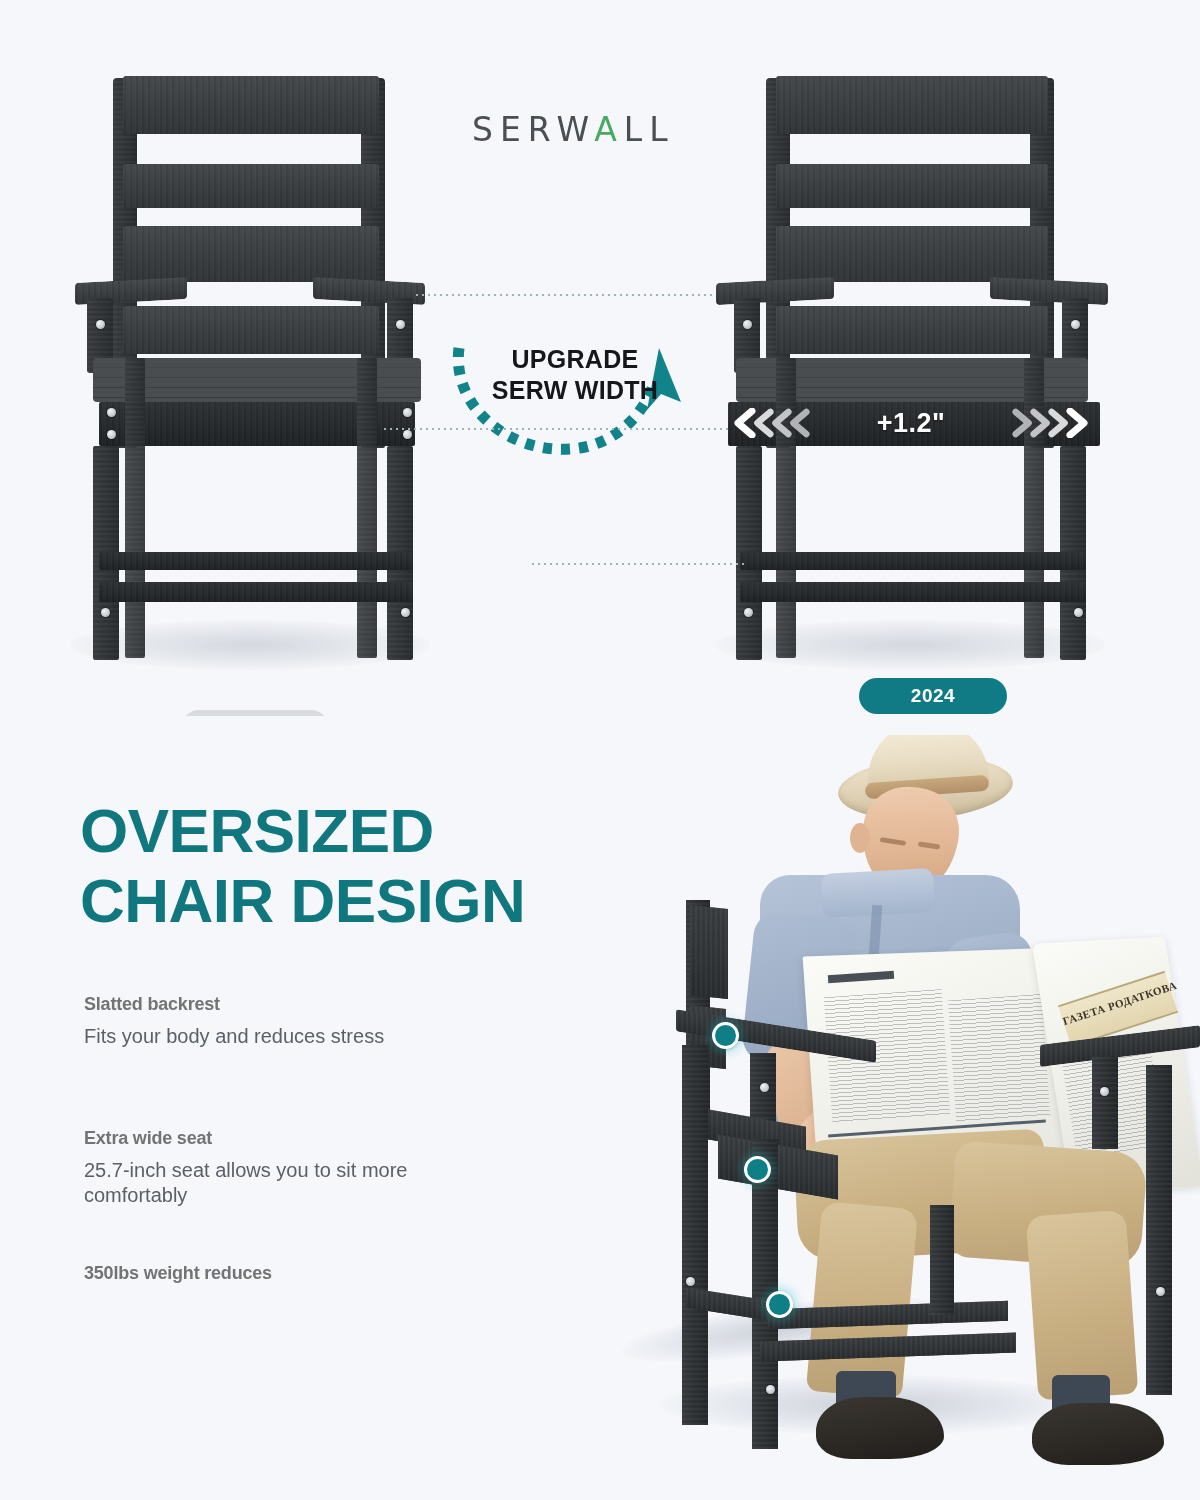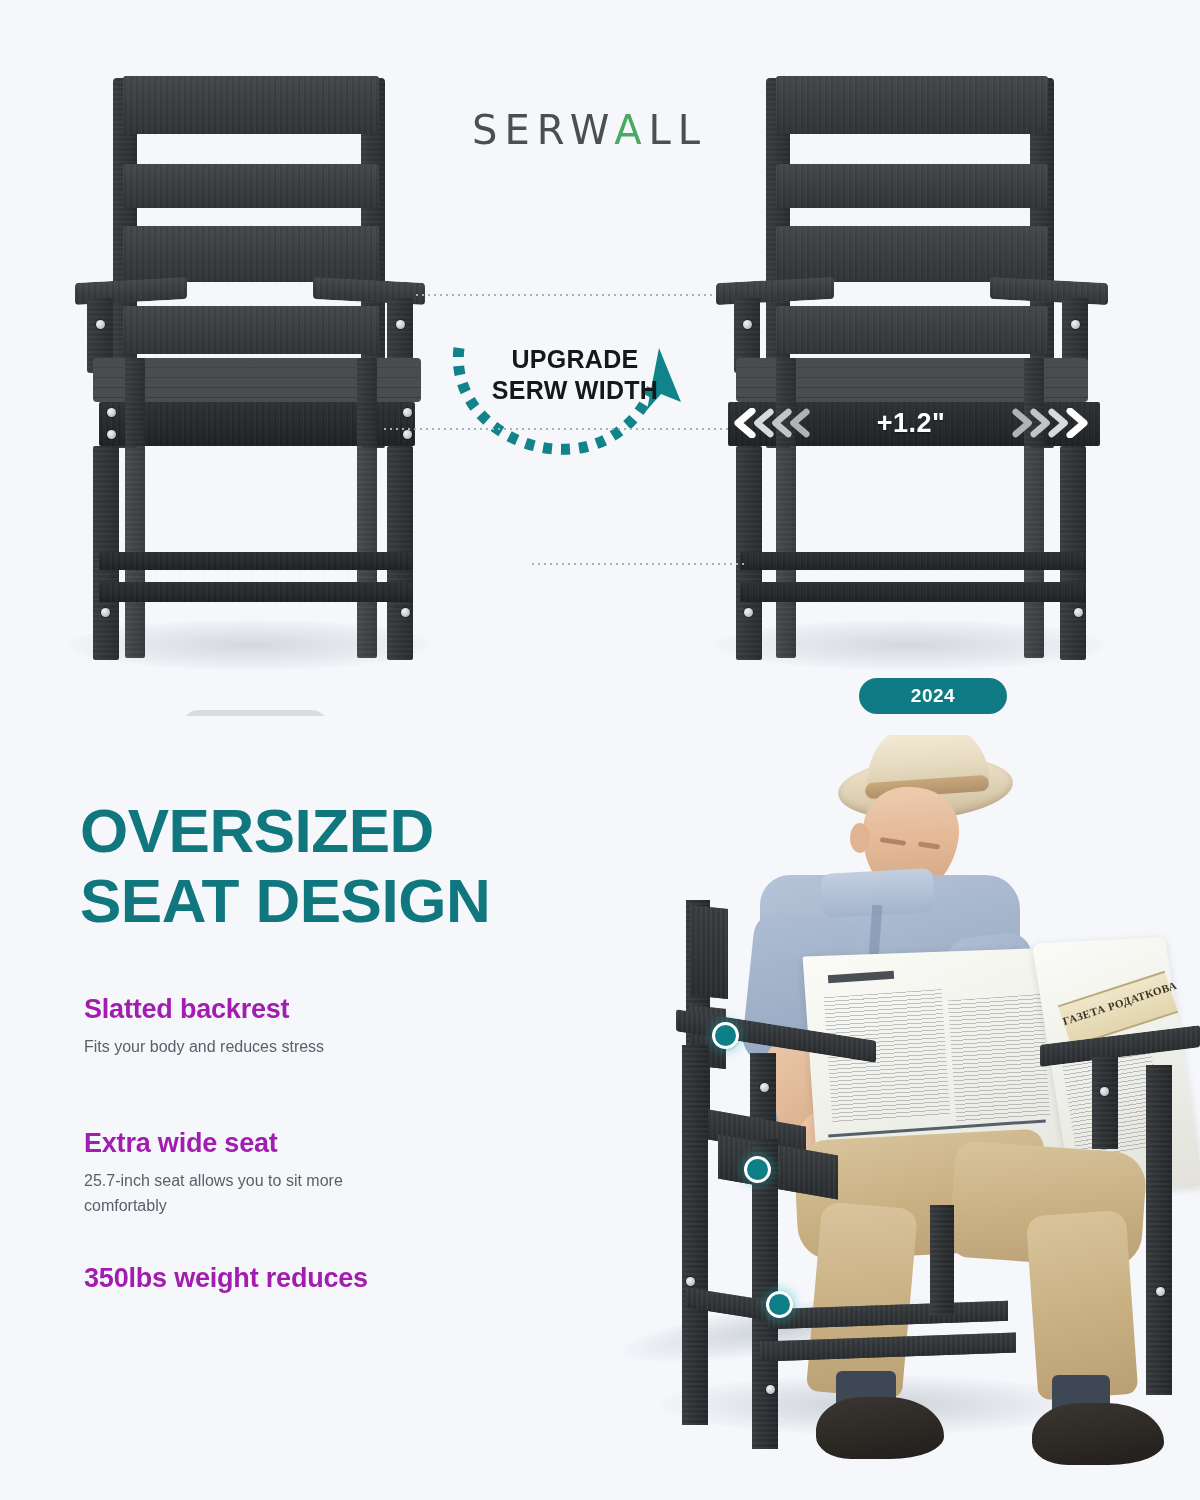--- a/index.html
+++ b/index.html
@@ -54,21 +54,21 @@
   .stretch { position: absolute; border-radius: 2px; }
 
   .shadow-ellipse {
     position: absolute; border-radius: 50%;
     background: radial-gradient(ellipse at center, rgba(40,50,70,0.16) 0%, rgba(40,50,70,0.05) 55%, rgba(40,50,70,0) 78%);
   }
 
   
   .logo-wrap { position: absolute; left: 472px; top: 104px; width: 220px; height: 52px; }
   .logo-text {
-    font-size: 40px; letter-spacing: 7px; font-weight: 400;
+    font-size: 33px; letter-spacing: 7px; font-weight: 400;
     color: #4a4f54; line-height: 52px; white-space: nowrap;
     font-family: "DejaVu Sans", sans-serif;
   }
   .logo-a { color: #4aa962; position: relative; }
 
   
   .upgrade-text {
     position: absolute; left: 480px; top: 344px; width: 190px;
     font-weight: 700; font-size: 25px; line-height: 31px; color: #15171a;
     letter-spacing: .3px; text-align: center;
@@ -104,25 +104,25 @@
     color: #10777e; font-weight: 700; font-size: 62px; line-height: 70px;
     letter-spacing: -0.5px;
   }
 
   .feature { position: absolute; left: 84px; width: 470px; }
   #feat0 { top: 278px; }
   #feat1 { top: 412px; }
   #feat2 { top: 547px; }
 
   .feat-title {
-    font-weight: 700; font-size: 27px; color: #a21caf; letter-spacing: -0.2px;
+    font-weight: 700; font-size: 18px; color: #737373; letter-spacing: -0.2px;
     white-space: nowrap;
   }
   .feat-desc {
-    margin-top: 9px; font-size: 16px; line-height: 25px; color: #5b6068; max-width: 330px;
+    margin-top: 9px; font-size: 20px; line-height: 25px; color: #5b6068; max-width: 330px;
   }
 
   .dotline {
     position: absolute; height: 2px;
     background-image: radial-gradient(circle, #9fb3b8 0.9px, rgba(0,0,0,0) 1.1px);
     background-size: 6px 2px; background-repeat: repeat-x;
   }
   #dot0 { left: 414px; top: 294px; width: 300px; }
   #dot1 { left: 382px; top: 428px; width: 350px; }
   #dot2 { left: 530px; top: 563px; width: 215px; }
@@ -334,21 +334,21 @@
       <span>2023</span>
     </div>
     <div class="pill" id="pill2024">
       <span>2024</span>
     </div>
   </div>
 
   <div class="bottom-section">
     <div class="headline">
       <div>OVERSIZED</div>
-      <div>SEAT DESIGN</div>
+      <div>CHAIR DESIGN</div>
     </div>
 
     <div class="feature" id="feat0">
       <div class="feat-title">Slatted backrest</div>
       <div class="feat-desc">Fits your body and reduces stress</div>
     </div>
 
     <div class="feature" id="feat1">
       <div class="feat-title">Extra wide seat</div>
       <div class="feat-desc">25.7-inch seat allows you to sit more comfortably</div>

